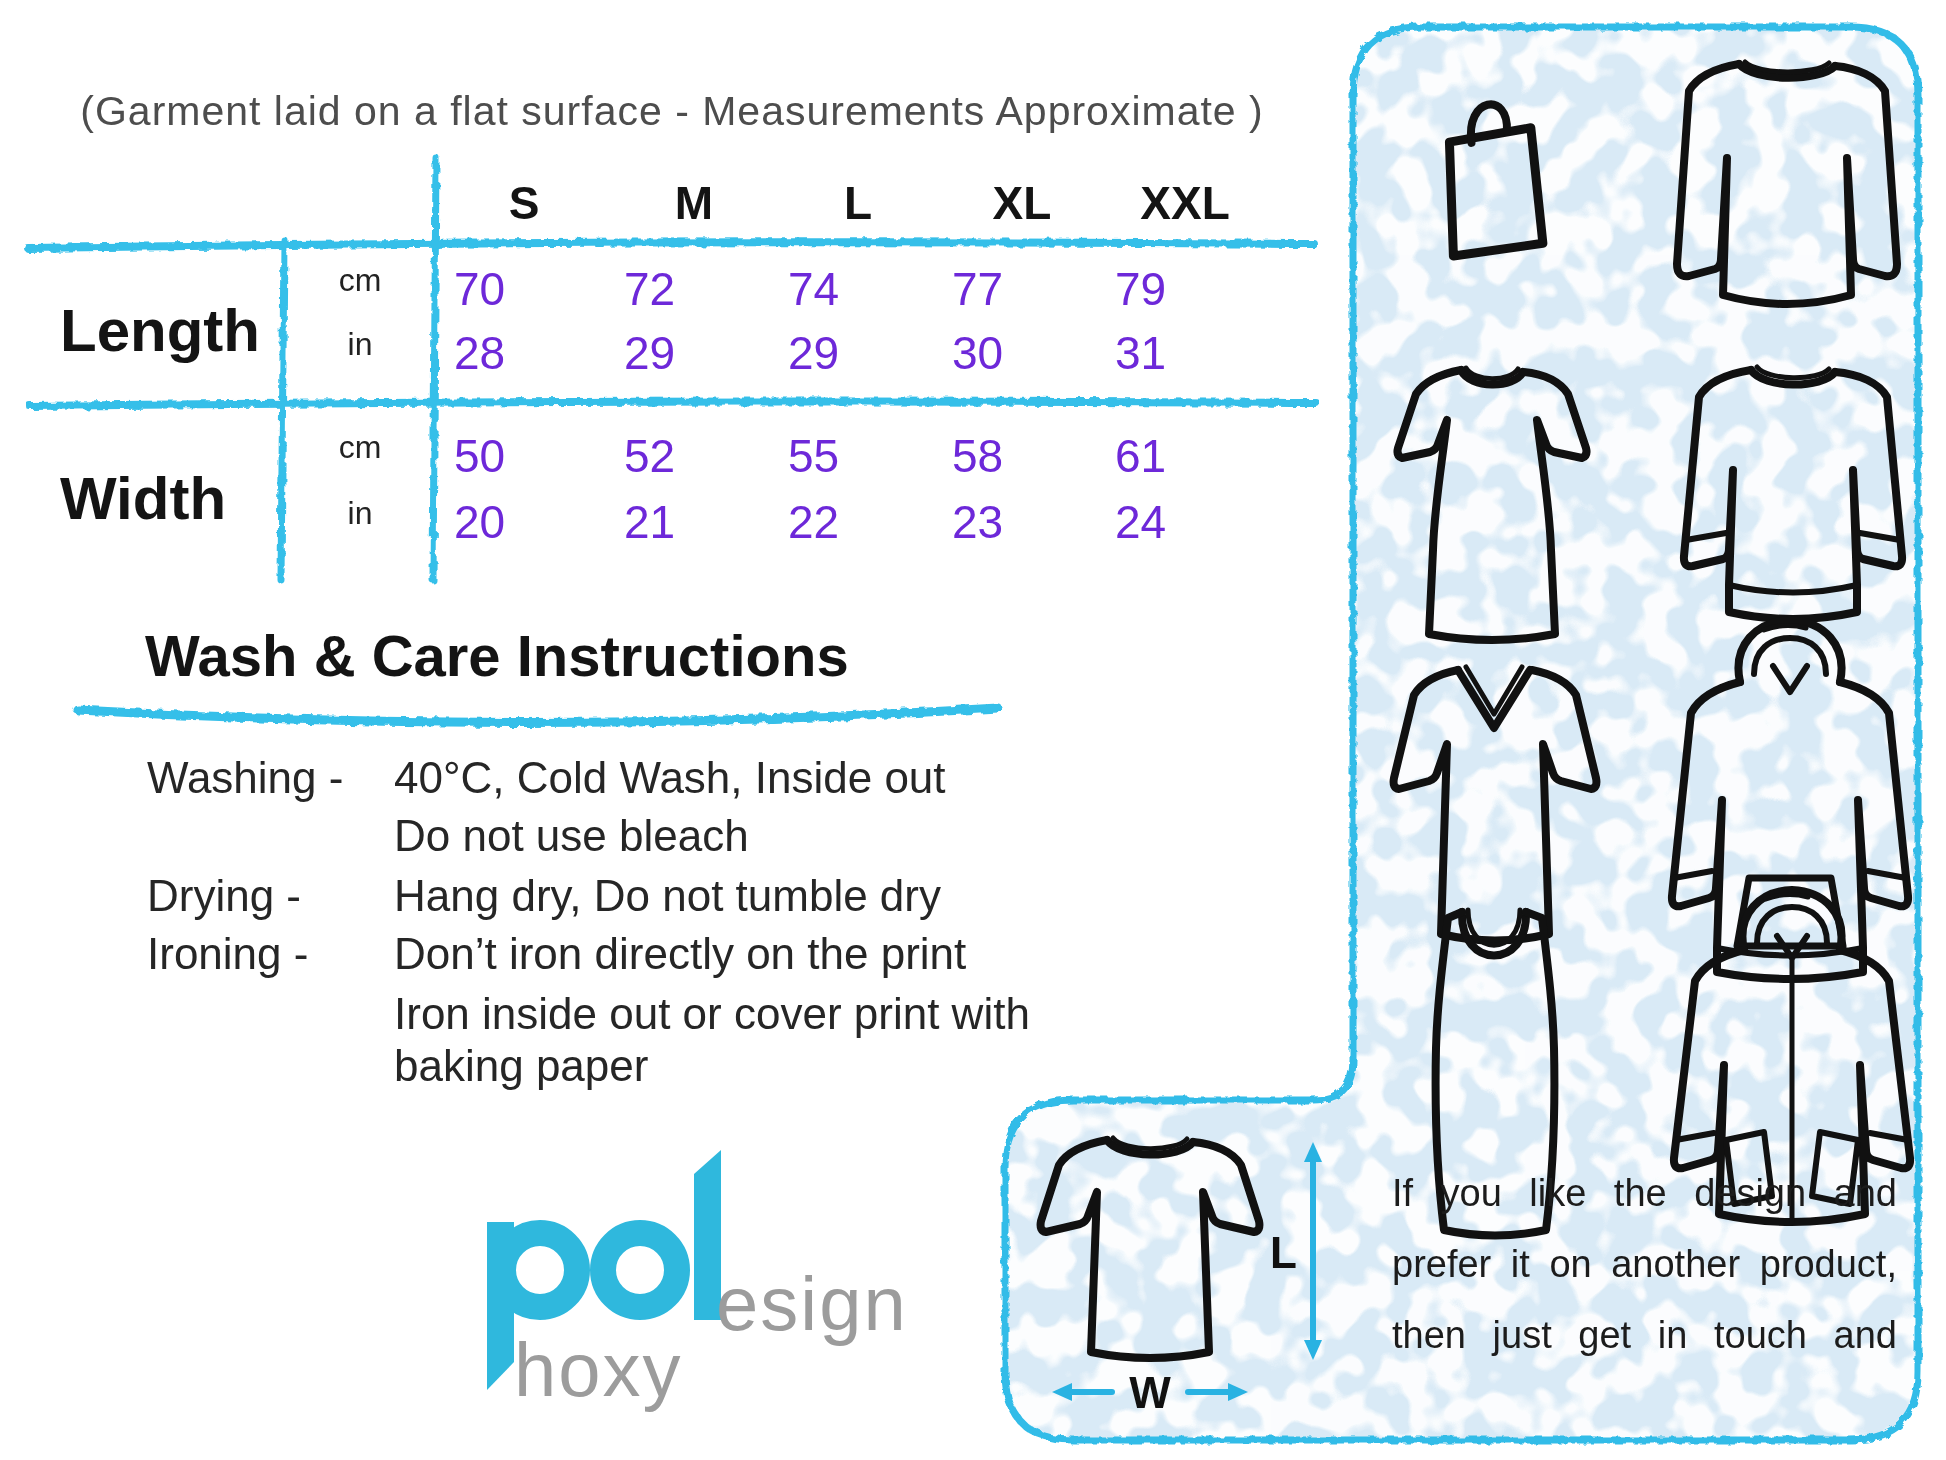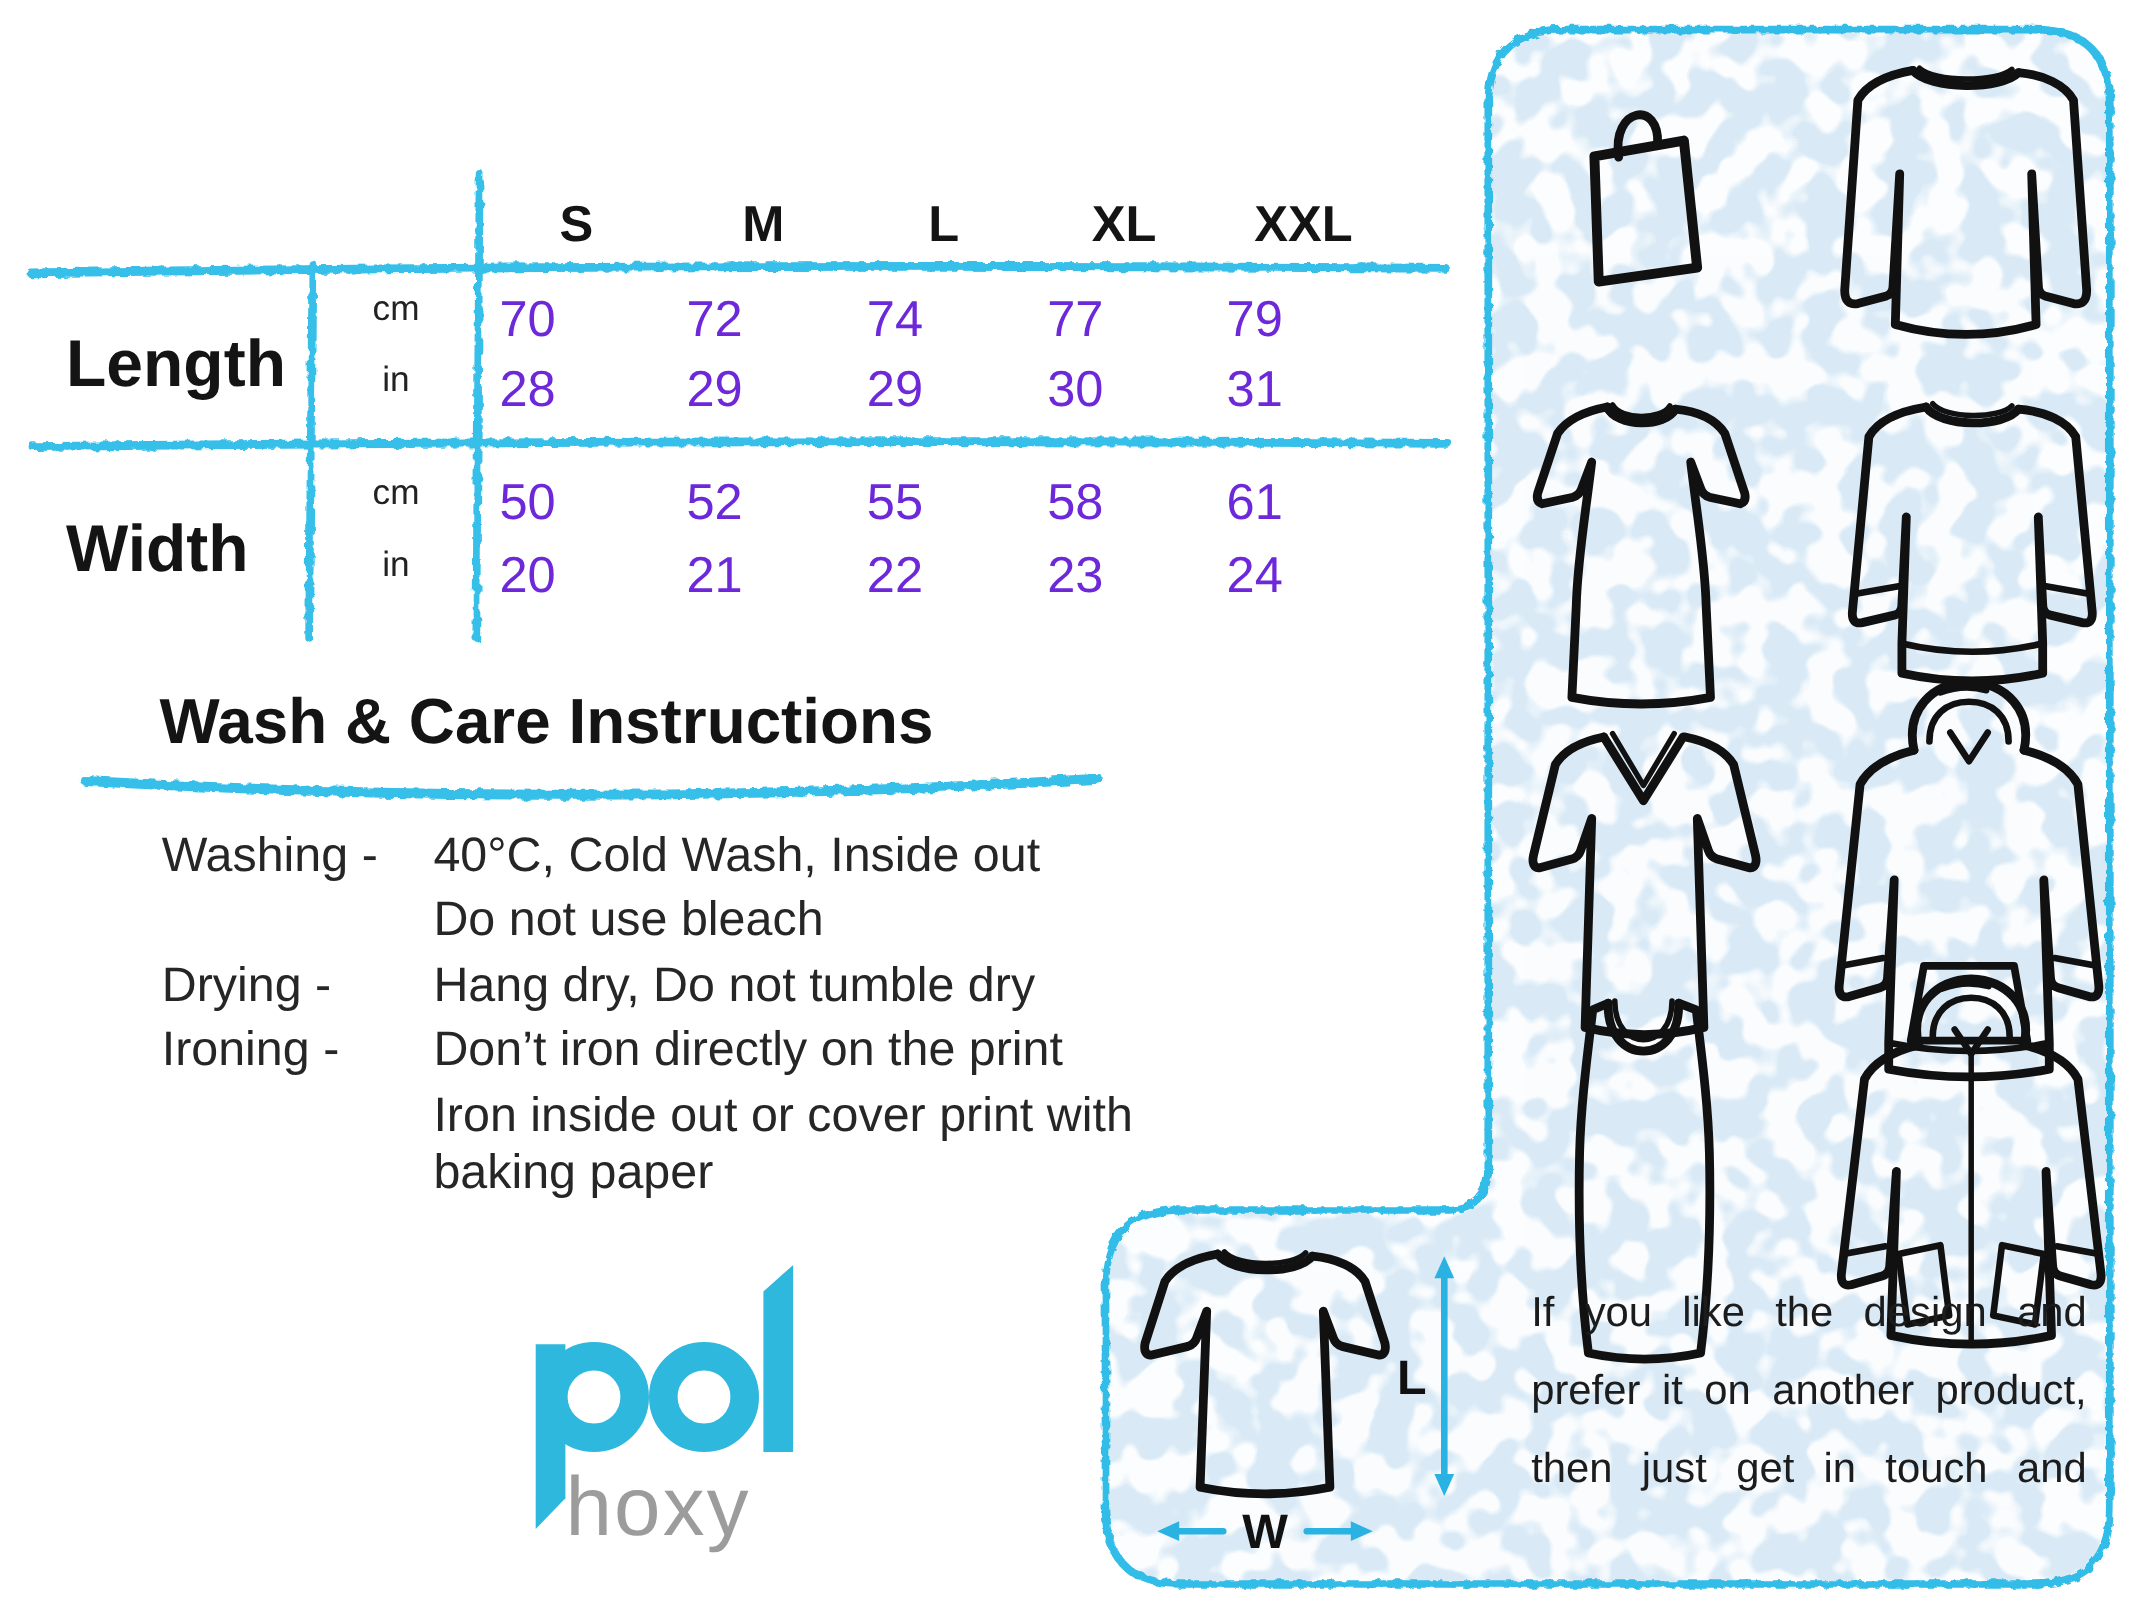--- a/index.html
+++ b/index.html
@@ -142,20 +142,21 @@
     </g>
 
     <g>
       <circle cx="540" cy="1270" r="37" fill="none" stroke="#2fb8dd" stroke-width="26"></circle>
       <polygon points="487,1222 514,1222 514,1362 487,1390" fill="#2fb8dd"></polygon>
       <circle cx="640" cy="1270" r="37" fill="none" stroke="#2fb8dd" stroke-width="26"></circle>
       <polygon points="694,1174 721,1150 721,1320 694,1320" fill="#2fb8dd"></polygon>
     </g>
   </svg>
 
+  <div class="abs txt subtitle center" style="left:0;top:88px;width:1344px;">(Garment laid on a flat surface - Measurements Approximate )</div>
 
   <div class="abs txt colhead" style="left:524px;top:176px;">S</div>
   <div class="abs txt colhead" style="left:694px;top:176px;">M</div>
   <div class="abs txt colhead" style="left:858px;top:176px;">L</div>
   <div class="abs txt colhead" style="left:1022px;top:176px;">XL</div>
   <div class="abs txt colhead" style="left:1185px;top:176px;">XXL</div>
 
   <div class="abs txt rowlabel" style="left:60px;top:296px;">Length</div>
   <div class="abs txt unit" style="left:360px;top:262px;">cm</div>
   <div class="abs txt unit" style="left:360px;top:326px;">in</div>
@@ -201,20 +202,21 @@
     <span class="carelabel">Ironing -</span>
     <span class="caretext">Don’t iron directly on the print</span>
   </div>
   <div class="abs txt careline" style="top:989px;width:1340px;">
     <span class="caretext">Iron inside out or cover print with</span>
   </div>
   <div class="abs txt careline" style="top:1041px;width:1340px;">
     <span class="caretext">baking paper</span>
   </div>
 
+  <div class="abs txt logogray" style="left:716px;top:1260px;">esign</div>
   <div class="abs txt logogray" style="left:514px;top:1326px;">hoxy</div>
 
   <div class="abs txt measlabel" style="left:1270px;top:1228px;">L</div>
   <div class="abs txt measlabel" style="left:1128px;top:1368px;width:44px;text-align:center;">W</div>
 
   <div class="abs txt noteline jline" style="left:1392px;top:1172px;">
       <span>If</span>
       <span>you</span>
       <span>like</span>
       <span>the</span>

